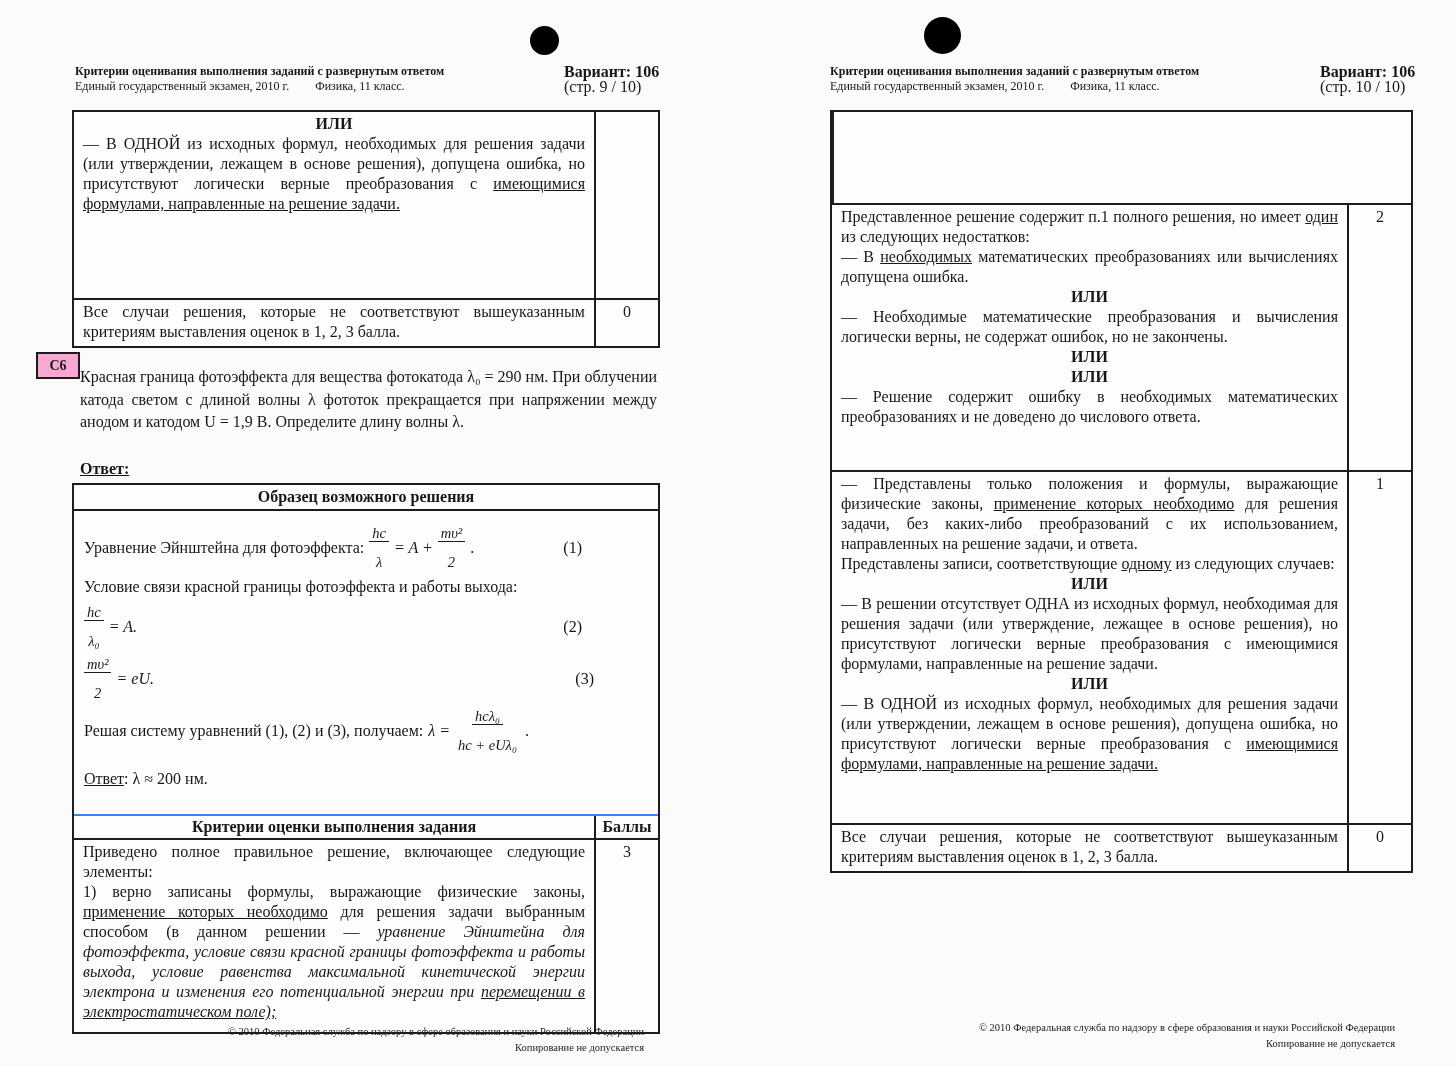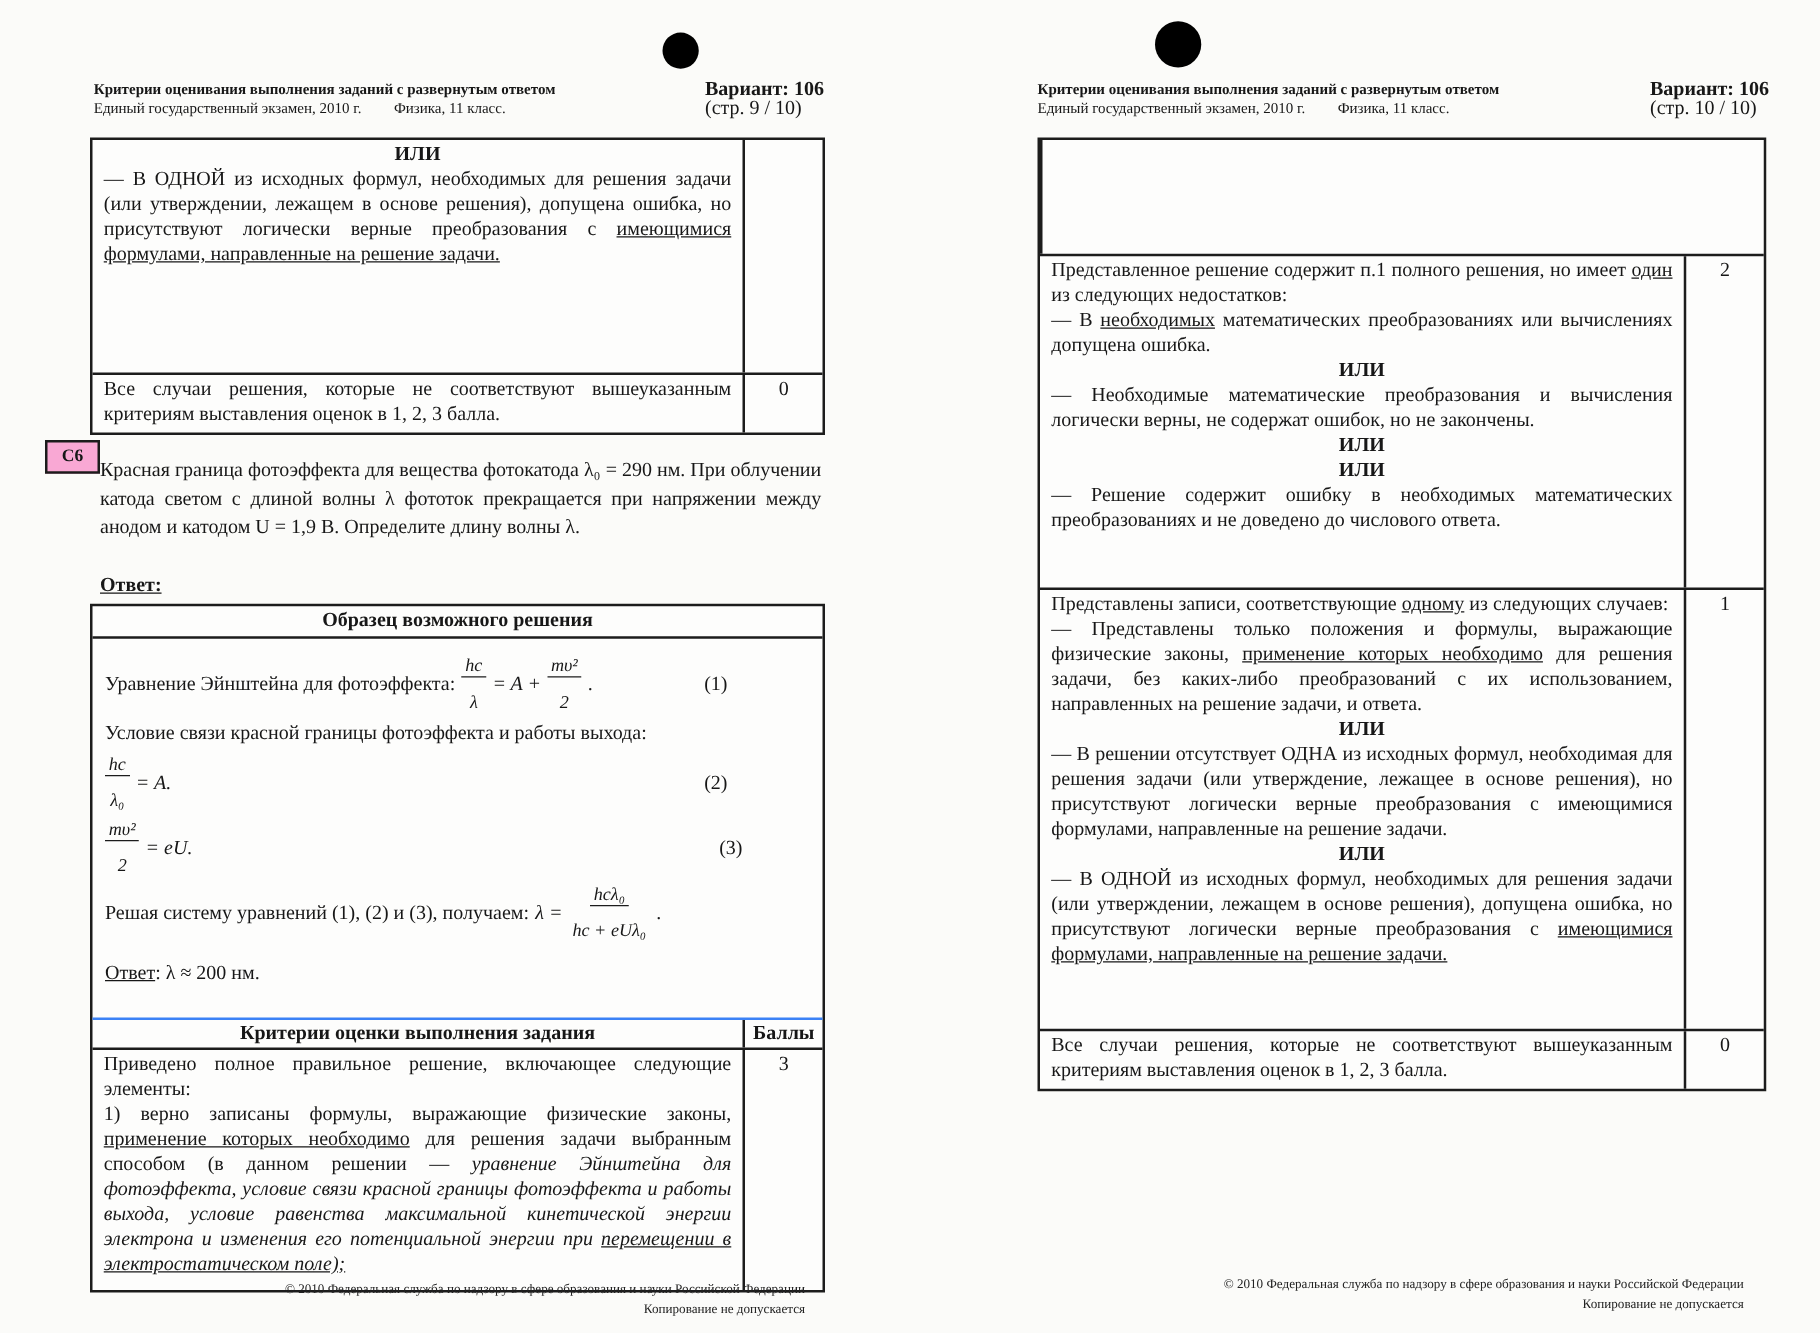--- a/index.html
+++ b/index.html
@@ -198,22 +198,22 @@
       <p>— Необходимые математические преобразования и вычисления логически верны, не содержат ошибок, но не закончены.</p>
       <p class="or">ИЛИ</p>
       <p class="or">ИЛИ</p>
       <p>— Решение содержит ошибку в необходимых математических преобразованиях и не доведено до числового ответа.</p>
     </div>
     <div class="tscore">2</div>
   </div>
 
   <div class="trow" style="min-height:351px;">
     <div class="tcell">
+      <p><span>— Представлены только положения и формулы, выражающие физические законы, </span><span class="u">применение которых необходимо</span><span> для решения задачи, без каких-либо преобразований с их использованием, направленных на решение задачи, и ответа.</span></p>
       <p><span>Представлены записи, соответствующие </span><span class="u">одному</span><span> из следующих случаев:</span></p>
-      <p><span>— Представлены только положения и формулы, выражающие физические законы, </span><span class="u">применение которых необходимо</span><span> для решения задачи, без каких-либо преобразований с их использованием, направленных на решение задачи, и ответа.</span></p>
       <p class="or">ИЛИ</p>
       <p>— В решении отсутствует ОДНА из исходных формул, необходимая для решения задачи (или утверждение, лежащее в основе решения), но присутствуют логически верные преобразования с имеющимися формулами, направленные на решение задачи.</p>
       <p class="or">ИЛИ</p>
       <p><span>— В ОДНОЙ из исходных формул, необходимых для решения задачи (или утверждении, лежащем в основе решения), допущена ошибка, но присутствуют логически верные преобразования с </span><span class="u">имеющимися формулами, направленные на решение задачи.</span></p>
     </div>
     <div class="tscore">1</div>
   </div>
 
   <div class="trow" style="min-height:45px;">
     <div class="tcell">Все случаи решения, которые не соответствуют вышеуказанным критериям  выставления оценок в 1, 2, 3 балла.</div>

